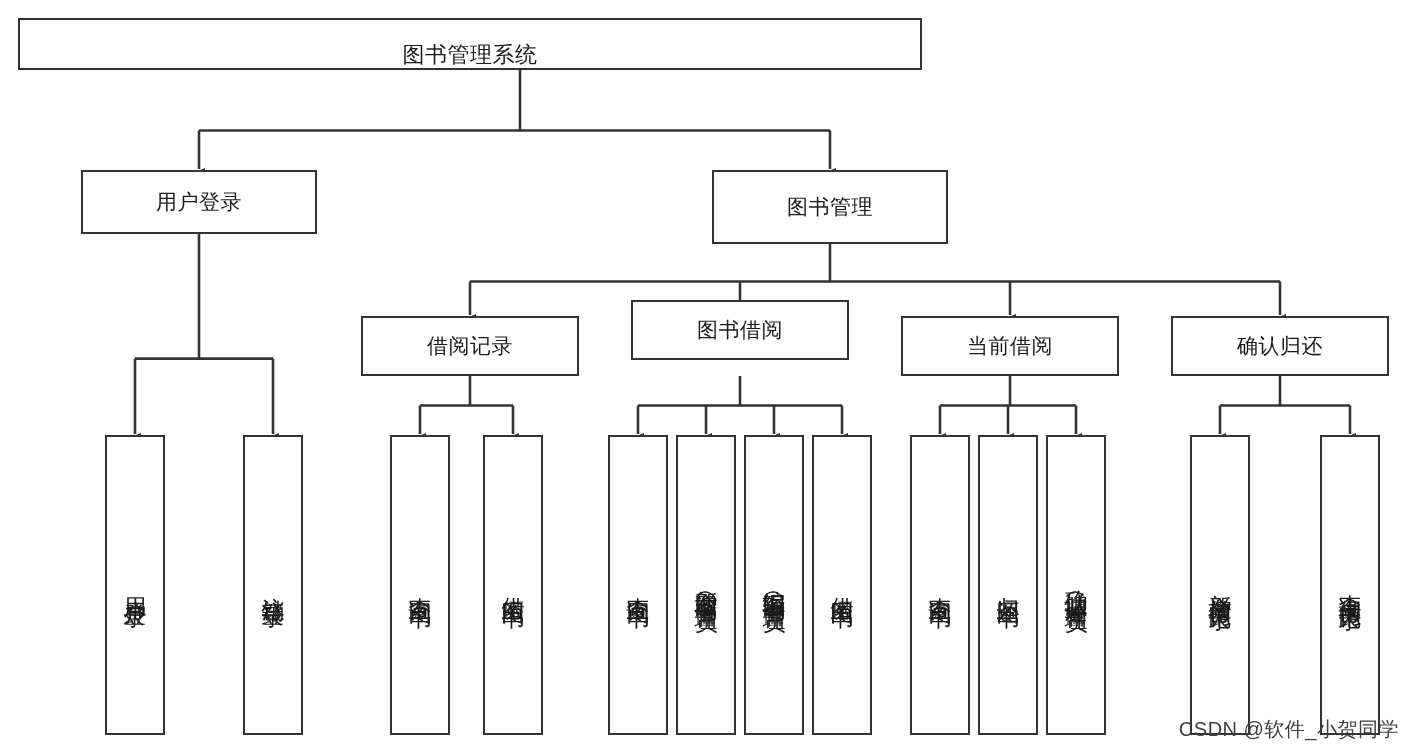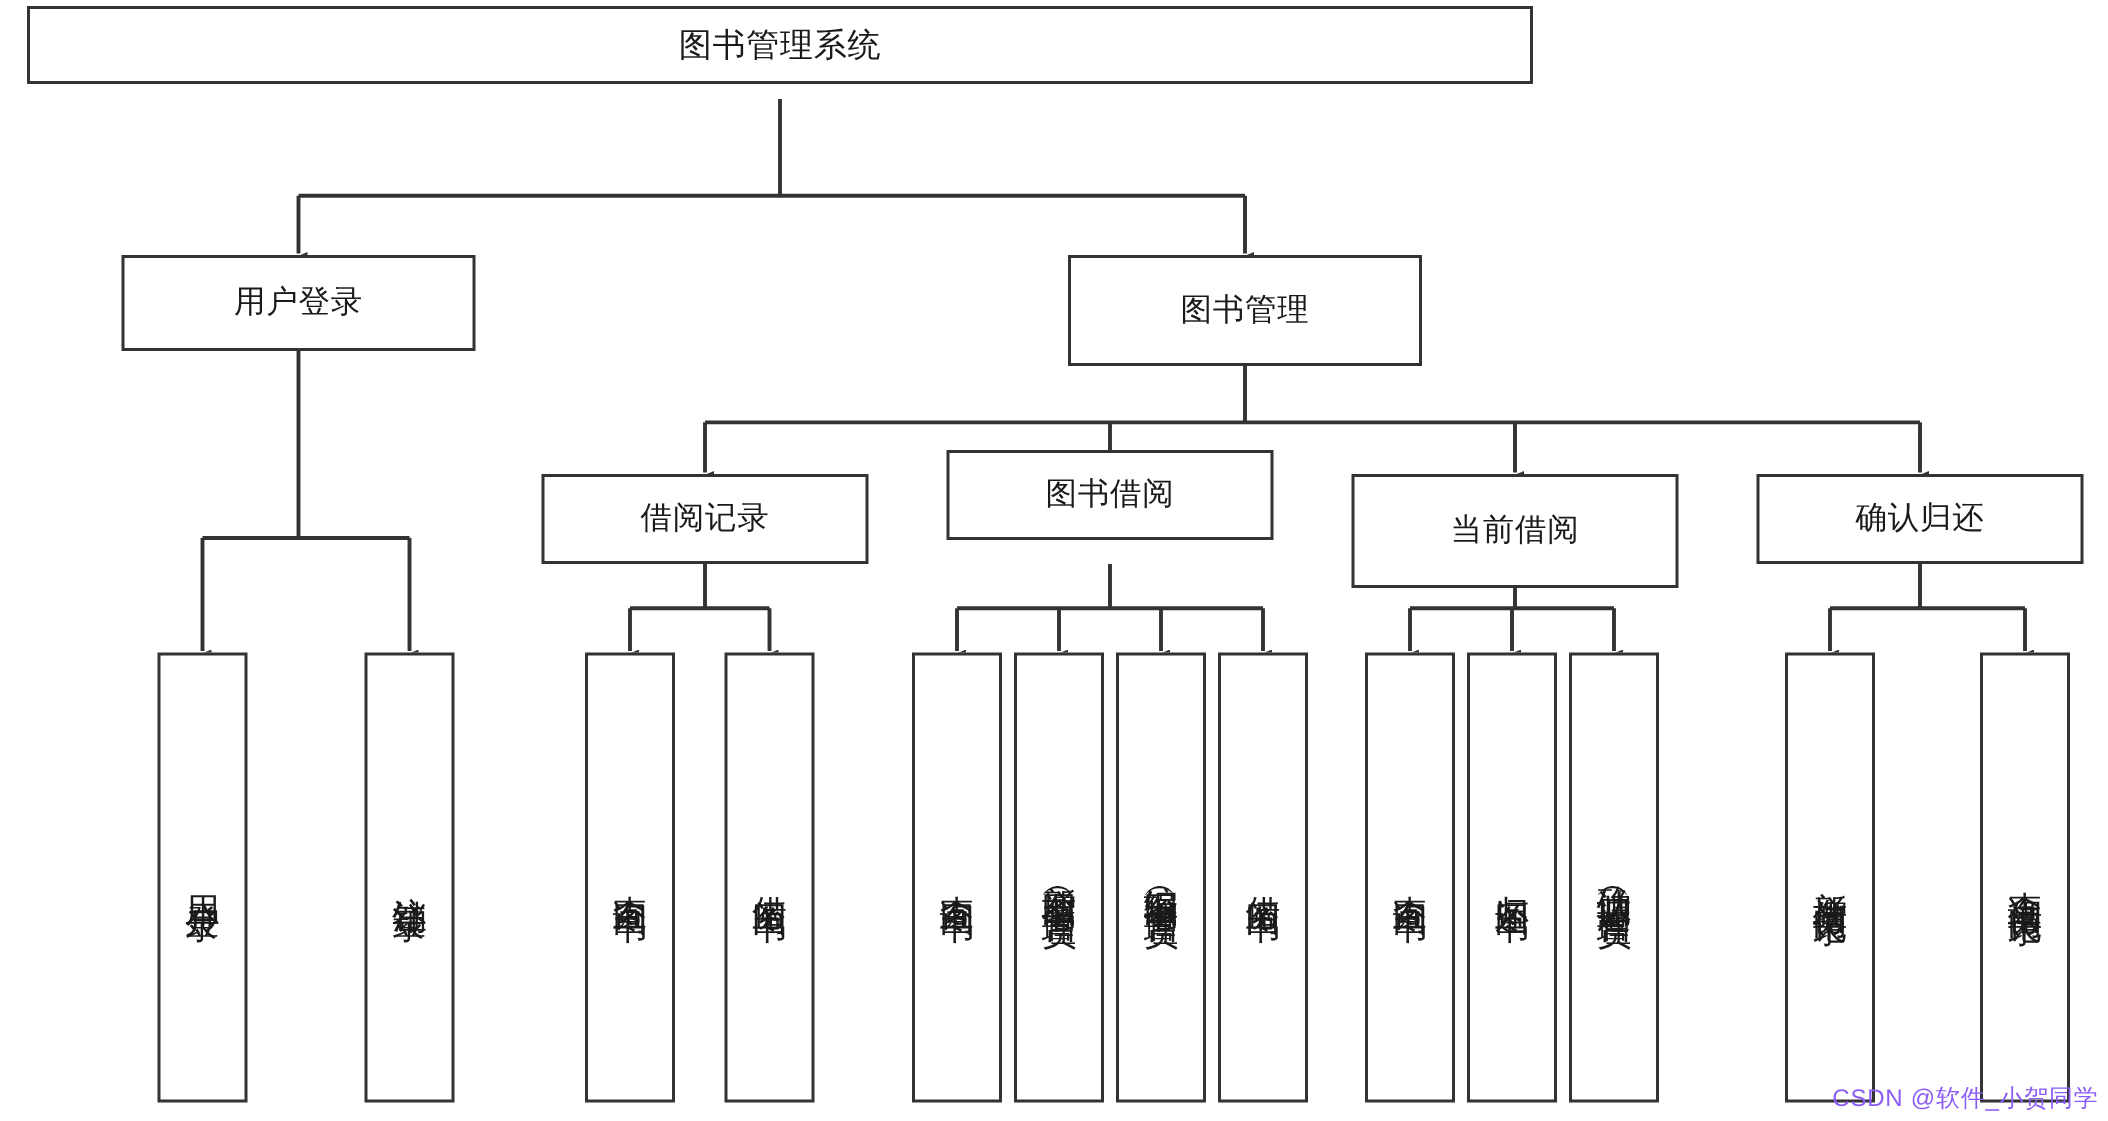--- a/index.html
+++ b/index.html
@@ -59,22 +59,22 @@
     text-orientation: upright;
     font-size: 23px;
     line-height: 1.0;
     letter-spacing: 3px;
     max-height: 100%;
   }
   .watermark {
     position: absolute;
     right: 6px;
     bottom: 4px;
-    font-size: 16px;
-    color: #8b5cf6;
+    font-size: 20px;
+    color: #404040;
     letter-spacing: 0.5px;
     white-space: nowrap;
   }
 </style>
 </head>
 <body>
 
 <div id="canvas">
   <svg id="edges" viewBox="0 0 1405 747" xmlns="http://www.w3.org/2000/svg">
     <defs>
@@ -113,36 +113,36 @@
         <path d="M1008,405.5 L1008,434" marker-end="url(#arrow)"></path>
         <path d="M1076,405.5 L1076,434" marker-end="url(#arrow)"></path>
         <path d="M1280,376 L1280,405.5"></path>
         <path d="M1220,405.5 L1350,405.5"></path>
         <path d="M1220,405.5 L1220,434" marker-end="url(#arrow)"></path>
         <path d="M1350,405.5 L1350,434" marker-end="url(#arrow)"></path>
       </g>
   </svg>
 
   <div id="nodes-layer">
-      <div class="node h root" style="left: 18px; top: 4px; width: 1004px; height: 52px;">
+      <div class="node h root" style="left: 18px; top: 18px; width: 904px; height: 52px; align-items: flex-end;">
         <span class="label">图书管理系统</span>
       </div>
       <div class="node h" style="left: 81px; top: 170px; width: 236px; height: 64px;">
         <span class="label">用户登录</span>
       </div>
       <div class="node h" style="left: 712px; top: 170px; width: 236px; height: 74px;">
         <span class="label">图书管理</span>
       </div>
       <div class="node h" style="left: 361px; top: 316px; width: 218px; height: 60px;">
         <span class="label">借阅记录</span>
       </div>
       <div class="node h" style="left: 631px; top: 300px; width: 218px; height: 60px;">
         <span class="label">图书借阅</span>
       </div>
-      <div class="node h" style="left: 901px; top: 316px; width: 218px; height: 76px;">
+      <div class="node h" style="left: 901px; top: 316px; width: 218px; height: 60px;">
         <span class="label">当前借阅</span>
       </div>
       <div class="node h" style="left: 1171px; top: 316px; width: 218px; height: 60px;">
         <span class="label">确认归还</span>
       </div>
       <div class="node v" style="left: 105px; top: 435px; width: 60px; height: 300px;">
         <span class="label">用户登录</span>
       </div>
       <div class="node v" style="left: 243px; top: 435px; width: 60px; height: 300px;">
         <span class="label">注销登录</span>

